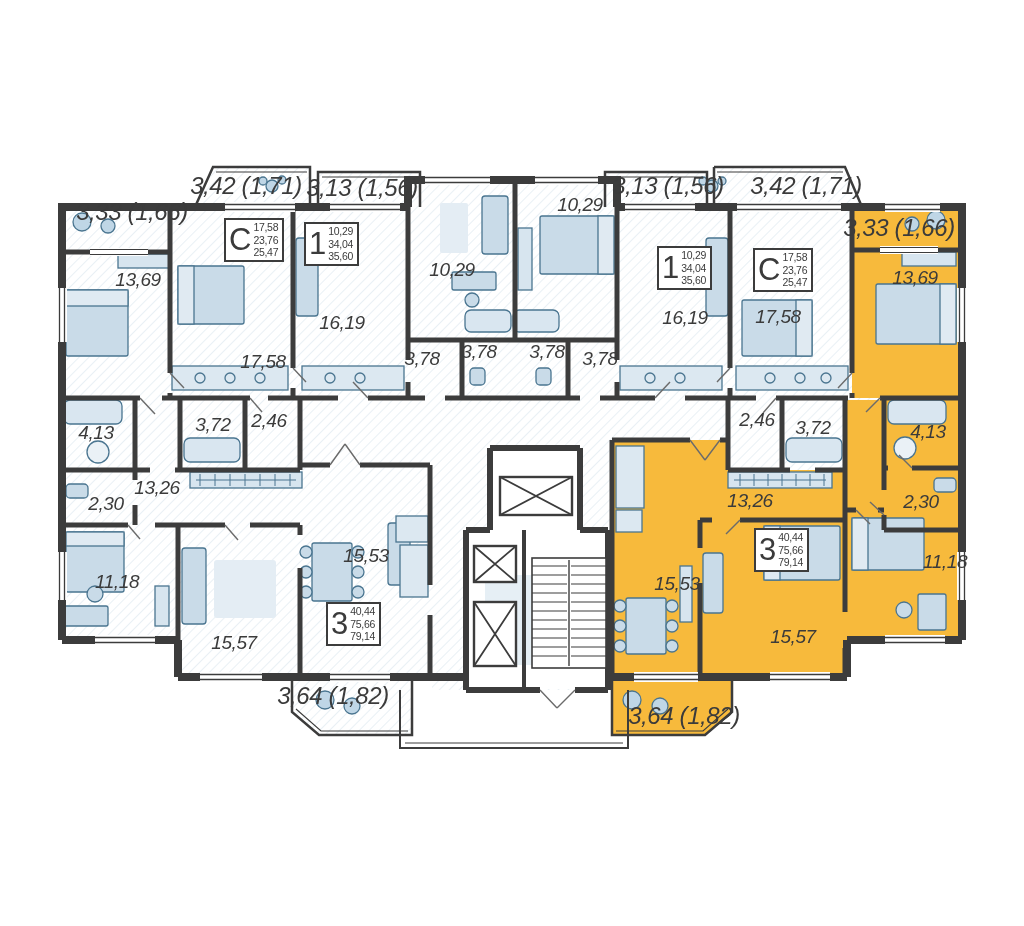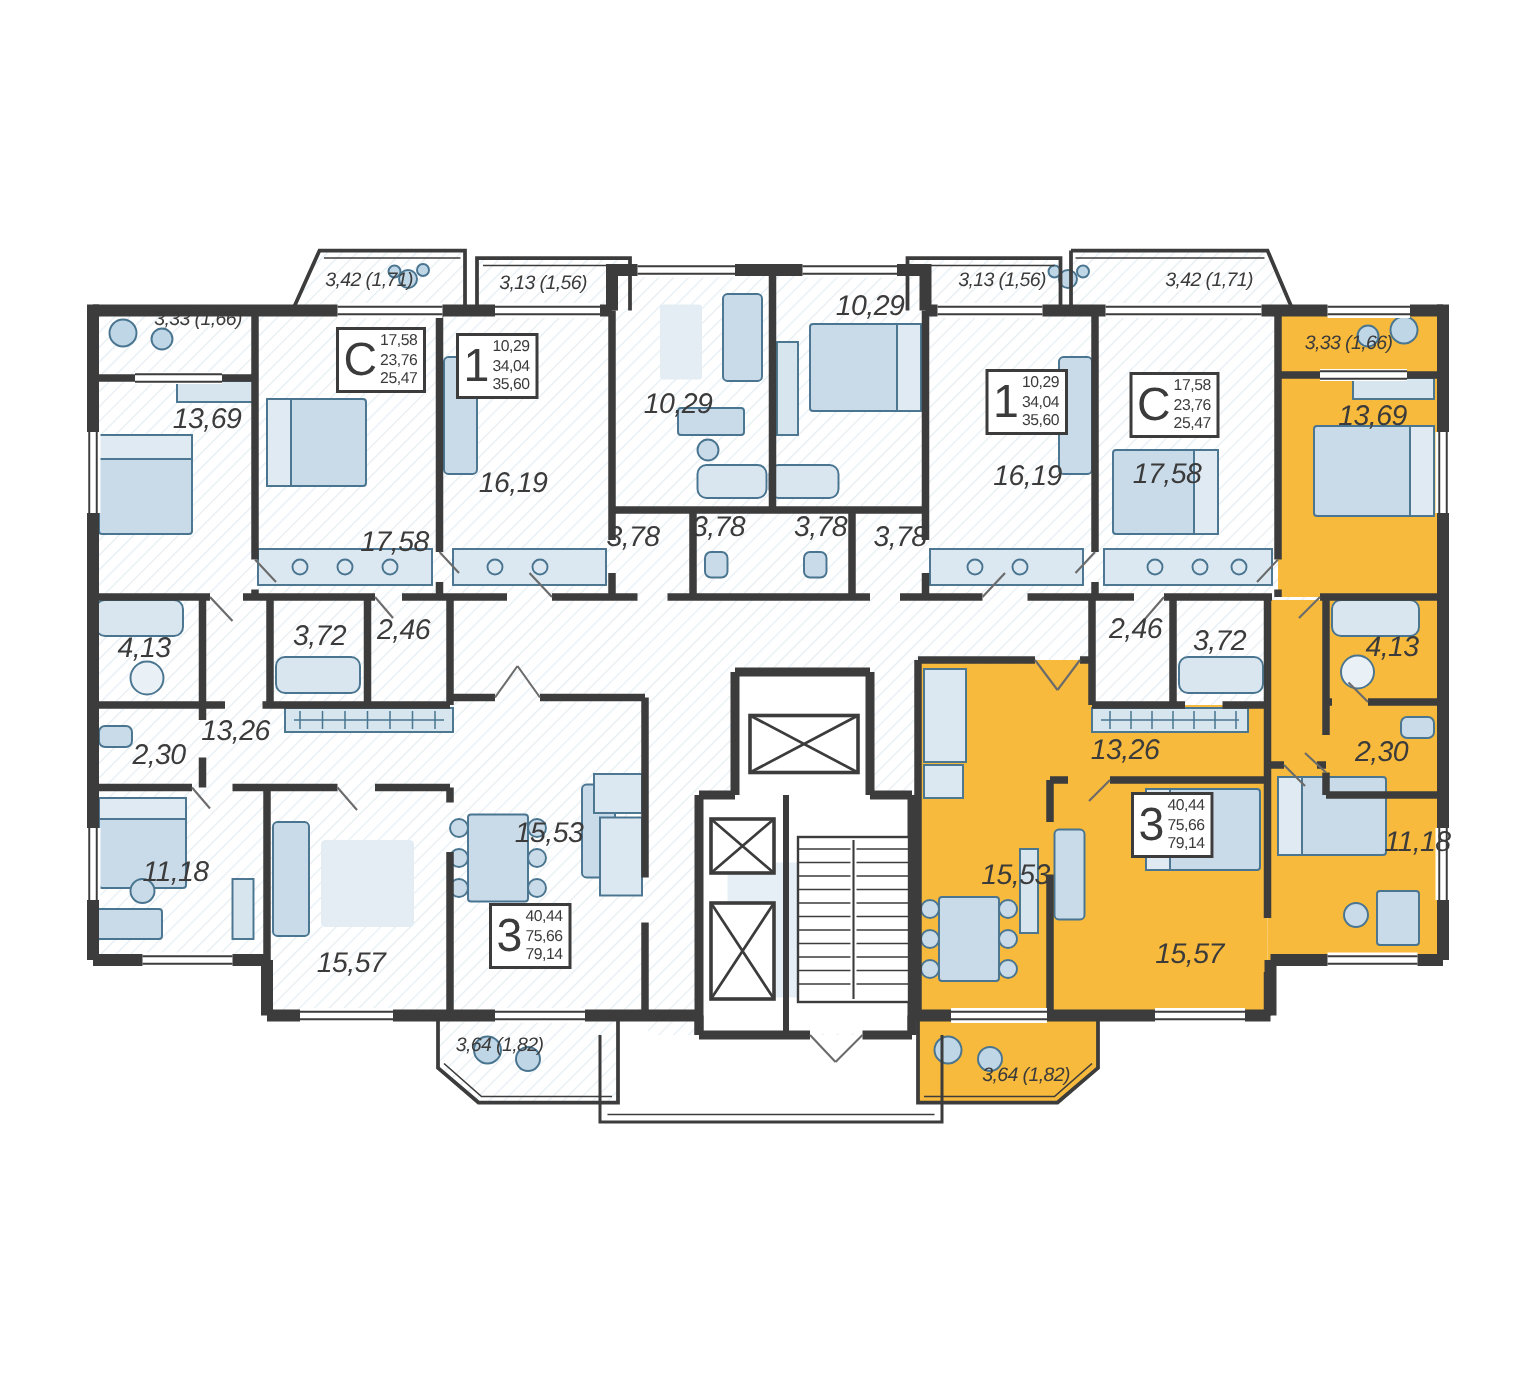--- a/index.html
+++ b/index.html
@@ -1,21 +1,21 @@
 <!DOCTYPE html>
 <html><head>
 <meta charset="utf-8">
 <style>
   html,body{margin:0;padding:0;background:#ffffff;}
   #plan-root{position:relative;width:1024px;height:926px;background:#ffffff;overflow:hidden;
              font-family:"Liberation Sans", sans-serif;}
   #plan-svg{position:absolute;left:0;top:0;}
   .lbl{position:absolute;transform:translate(-50%,-50%);font-style:italic;
        font-size:19px;color:#3b3b3b;white-space:nowrap;letter-spacing:-0.4px;}
-  .lbl.balc{font-size:13px;}
+  .lbl.balc{font-size:24px;}
   .stamp{position:absolute;background:#ffffff;border:2px solid #3c3c3c;
          display:flex;align-items:center;padding:1px 4px 1px 3px;gap:2px;box-sizing:border-box;}
   .stamp .big{font-size:31px;line-height:1;color:#3b3b3b;font-weight:400;}
   .stamp .nums{display:flex;flex-direction:column;font-size:10.5px;line-height:1.2;
                color:#3b3b3b;letter-spacing:-0.3px;}
 </style>
 </head>
 <body>
 
 <div id="plan-root">

